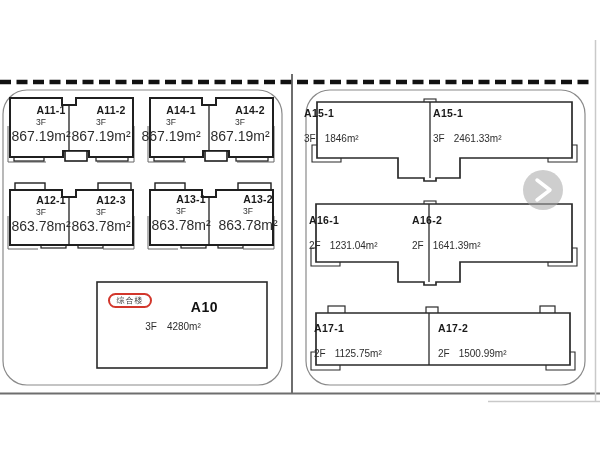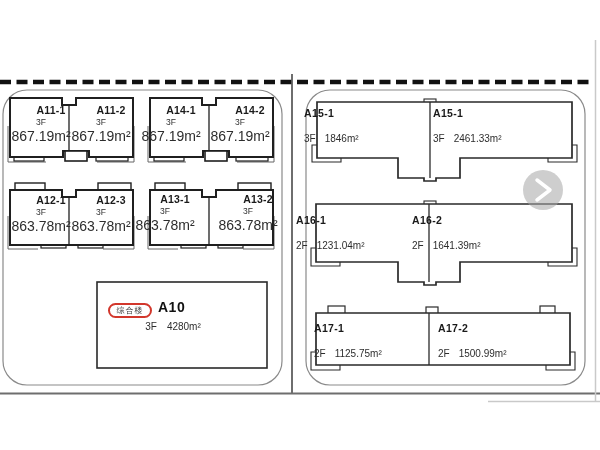--- a/index.html
+++ b/index.html
@@ -15,22 +15,22 @@
   .ulabel .fl{font-size:8.5px;color:#2d2d2d;margin-top:2px;line-height:9px;}
   .ulabel .ar{font-size:14px;color:#2d2d2d;margin-top:4px;line-height:10px;white-space:nowrap;}
   
   .rlabel{position:absolute;width:140px;display:flex;flex-direction:column;align-items:flex-start;
           text-align:center;cursor:pointer;gap:8px;}
   .rlabel .nm{font-weight:bold;font-size:10.5px;color:#1a1a1a;letter-spacing:.3px;line-height:11px;}
   .rlabel .val{margin-top:6px;font-size:10px;color:#2d2d2d;display:flex;gap:9px;align-items:baseline;white-space:nowrap;}
   
   .badge{position:absolute;left:108px;top:293px;width:44px;height:15px;border:2px solid #d2372c;
          border-radius:8px;display:flex;align-items:center;justify-content:center;
-         font-size:8px;color:#3c3c3c;letter-spacing:1px;background:#fff;box-sizing:border-box;margin-top:10px;}
-  .a10name{position:absolute;left:158px;top:299px;width:60px;text-align:left;
+         font-size:8px;color:#3c3c3c;letter-spacing:1px;background:#fff;box-sizing:border-box;}
+  .a10name{position:absolute;left:158px;top:299px;width:60px;text-align:right;
            font-weight:bold;font-size:14px;color:#111;letter-spacing:.5px;}
   .a10val{position:absolute;left:132px;top:321px;width:82px;display:flex;gap:10px;
           justify-content:center;font-size:10px;color:#2d2d2d;white-space:nowrap;}
 </style>
 </head>
 <body>
 
 <div class="stage">
 
   <svg width="600" height="450" viewBox="0 0 600 450">
@@ -138,21 +138,21 @@
   <div class="ulabel" style="left:5px;top:195px">
     <div class="nm">A12-1</div>
     <div class="fl">3F</div>
     <div class="ar">863.78m²</div>
   </div>
   <div class="ulabel" style="left:65px;top:195px">
     <div class="nm">A12-3</div>
     <div class="fl">3F</div>
     <div class="ar">863.78m²</div>
   </div>
-  <div class="ulabel" style="left:129px;top:194px">
+  <div class="ulabel" style="left:145px;top:194px">
     <div class="nm">A13-1</div>
     <div class="fl">3F</div>
     <div class="ar">863.78m²</div>
   </div>
   <div class="ulabel" style="left:212px;top:194px">
     <div class="nm">A13-2</div>
     <div class="fl">3F</div>
     <div class="ar">863.78m²</div>
   </div>
 
@@ -170,21 +170,21 @@
       <span>1846m²</span>
     </div>
   </div>
   <div class="rlabel" style="left:433px;top:108px">
     <div class="nm">A15-1</div>
     <div class="val">
       <span>3F</span>
       <span>2461.33m²</span>
     </div>
   </div>
-  <div class="rlabel" style="left:296px;top:215px">
+  <div class="rlabel" style="left:309px;top:215px">
     <div class="nm">A16-1</div>
     <div class="val">
       <span>2F</span>
       <span>1231.04m²</span>
     </div>
   </div>
   <div class="rlabel" style="left:412px;top:215px">
     <div class="nm">A16-2</div>
     <div class="val">
       <span>2F</span>

